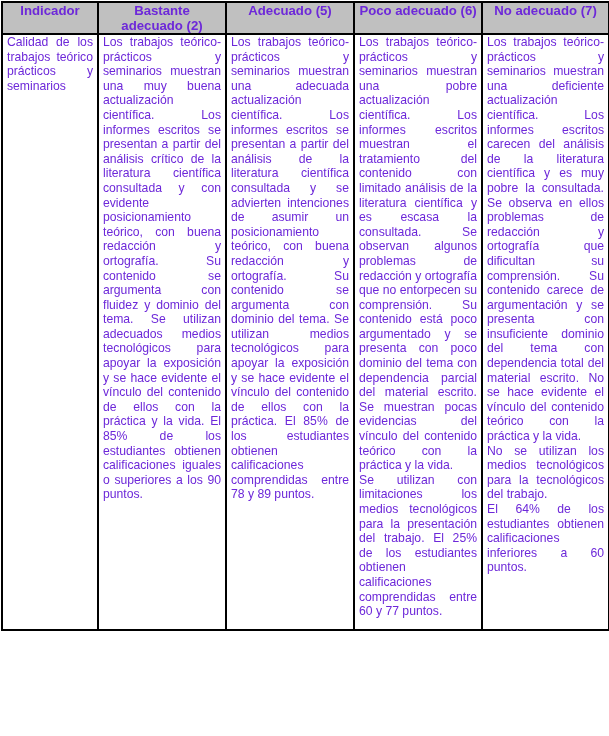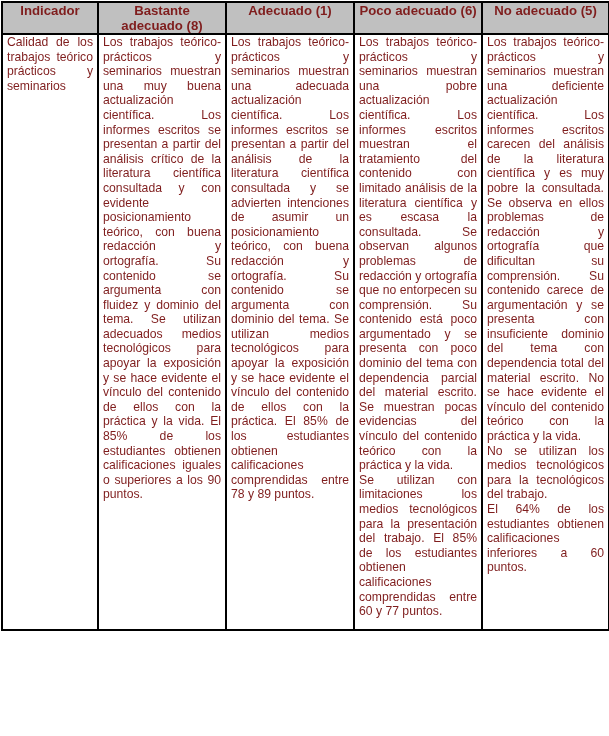--- a/index.html
+++ b/index.html
@@ -5,21 +5,21 @@
     html, body { margin: 0; padding: 0; background: #ffffff; }
     body { width: 609px; height: 736px; overflow: hidden; }
     table.rubric {
       position: absolute; left: 1px; top: 1px;
       width: 607px; height: 630px;
       border-collapse: collapse;
       table-layout: fixed;
       font-family: "Liberation Sans", sans-serif;
       font-size: 12.2px;
       line-height: 14.6px;
-      color: #7f1d1d;
+      color: #6d28d9;
     }
     table.rubric th, table.rubric td {
       border: 2px solid #000;
       vertical-align: top;
       padding: 0 4px 0 4px;
     }
     table.rubric th {
       background: #c0c0c0;
       font-weight: bold;
       text-align: center;
@@ -43,34 +43,34 @@
   <colgroup>
     <col class="c0">
       <col class="c1">
       <col class="c2">
       <col class="c3">
       <col class="c4">
   </colgroup>
   <thead>
     <tr>
       <th>Indicador</th>
-      <th>Bastante adecuado (8)</th>
-      <th>Adecuado (1)</th>
+      <th>Bastante adecuado (2)</th>
+      <th>Adecuado (5)</th>
       <th>Poco adecuado (6)</th>
-      <th>No adecuado (5)</th>
+      <th>No adecuado (7)</th>
     </tr>
   </thead>
   <tbody>
     <tr>
       <td class="indicator">Calidad de los trabajos teórico prácticos y seminarios</td>
       <td>Los trabajos teórico- prácticos y seminarios muestran una muy buena actualización científica. Los informes escritos se presentan a partir del análisis crítico de la literatura científica consultada y con evidente posicionamiento teórico, con buena redacción y ortografía. Su contenido se argumenta con fluidez y dominio del tema. Se utilizan adecuados medios tecnológicos para apoyar la exposición y se hace evidente el vínculo del contenido de ellos con la práctica y la vida. El 85% de los estudiantes obtienen calificaciones iguales o superiores a los 90 puntos.</td>
       <td>Los trabajos teórico- prácticos y seminarios muestran una adecuada actualización científica. Los informes escritos se presentan a partir del análisis de la literatura científica consultada y se advierten intenciones de asumir un posicionamiento teórico, con buena redacción y ortografía. Su contenido se argumenta con dominio del tema. Se utilizan medios tecnológicos para apoyar la exposición y se hace evidente el vínculo del contenido de ellos con la práctica. El 85% de los estudiantes obtienen calificaciones comprendidas entre 78 y 89 puntos.</td>
       <td>
         <div>Los trabajos teórico- prácticos y seminarios muestran una pobre actualización científica. Los informes escritos muestran el tratamiento del contenido con limitado análisis de la literatura científica y es escasa la consultada. Se observan algunos problemas de redacción y ortografía que no entorpecen su comprensión. Su contenido está poco argumentado y se presenta con poco dominio del tema con dependencia parcial del material escrito. Se muestran pocas evidencias del vínculo del contenido teórico con la práctica y la vida.</div>
-        <div>Se utilizan con limitaciones los medios tecnológicos para la presentación del trabajo. El 85% de los estudiantes obtienen calificaciones comprendidas entre 60 y 77 puntos.</div>
+        <div>Se utilizan con limitaciones los medios tecnológicos para la presentación del trabajo. El 25% de los estudiantes obtienen calificaciones comprendidas entre 60 y 77 puntos.</div>
       </td>
       <td>
         <div>Los trabajos teórico- prácticos y seminarios muestran una deficiente actualización científica. Los informes escritos carecen del análisis de la literatura científica y es muy pobre la consultada. Se observa en ellos problemas de redacción y ortografía que dificultan su comprensión. Su contenido carece de argumentación y se presenta con insuficiente dominio del tema con dependencia total del material escrito. No se hace evidente el vínculo del contenido teórico con la práctica y la vida.</div>
         <div>No se utilizan los medios tecnológicos para la tecnológicos del trabajo.</div>
         <div>El 64% de los estudiantes obtienen calificaciones inferiores a 60 puntos.</div>
       </td>
     </tr>
   </tbody>
 </table>
 

